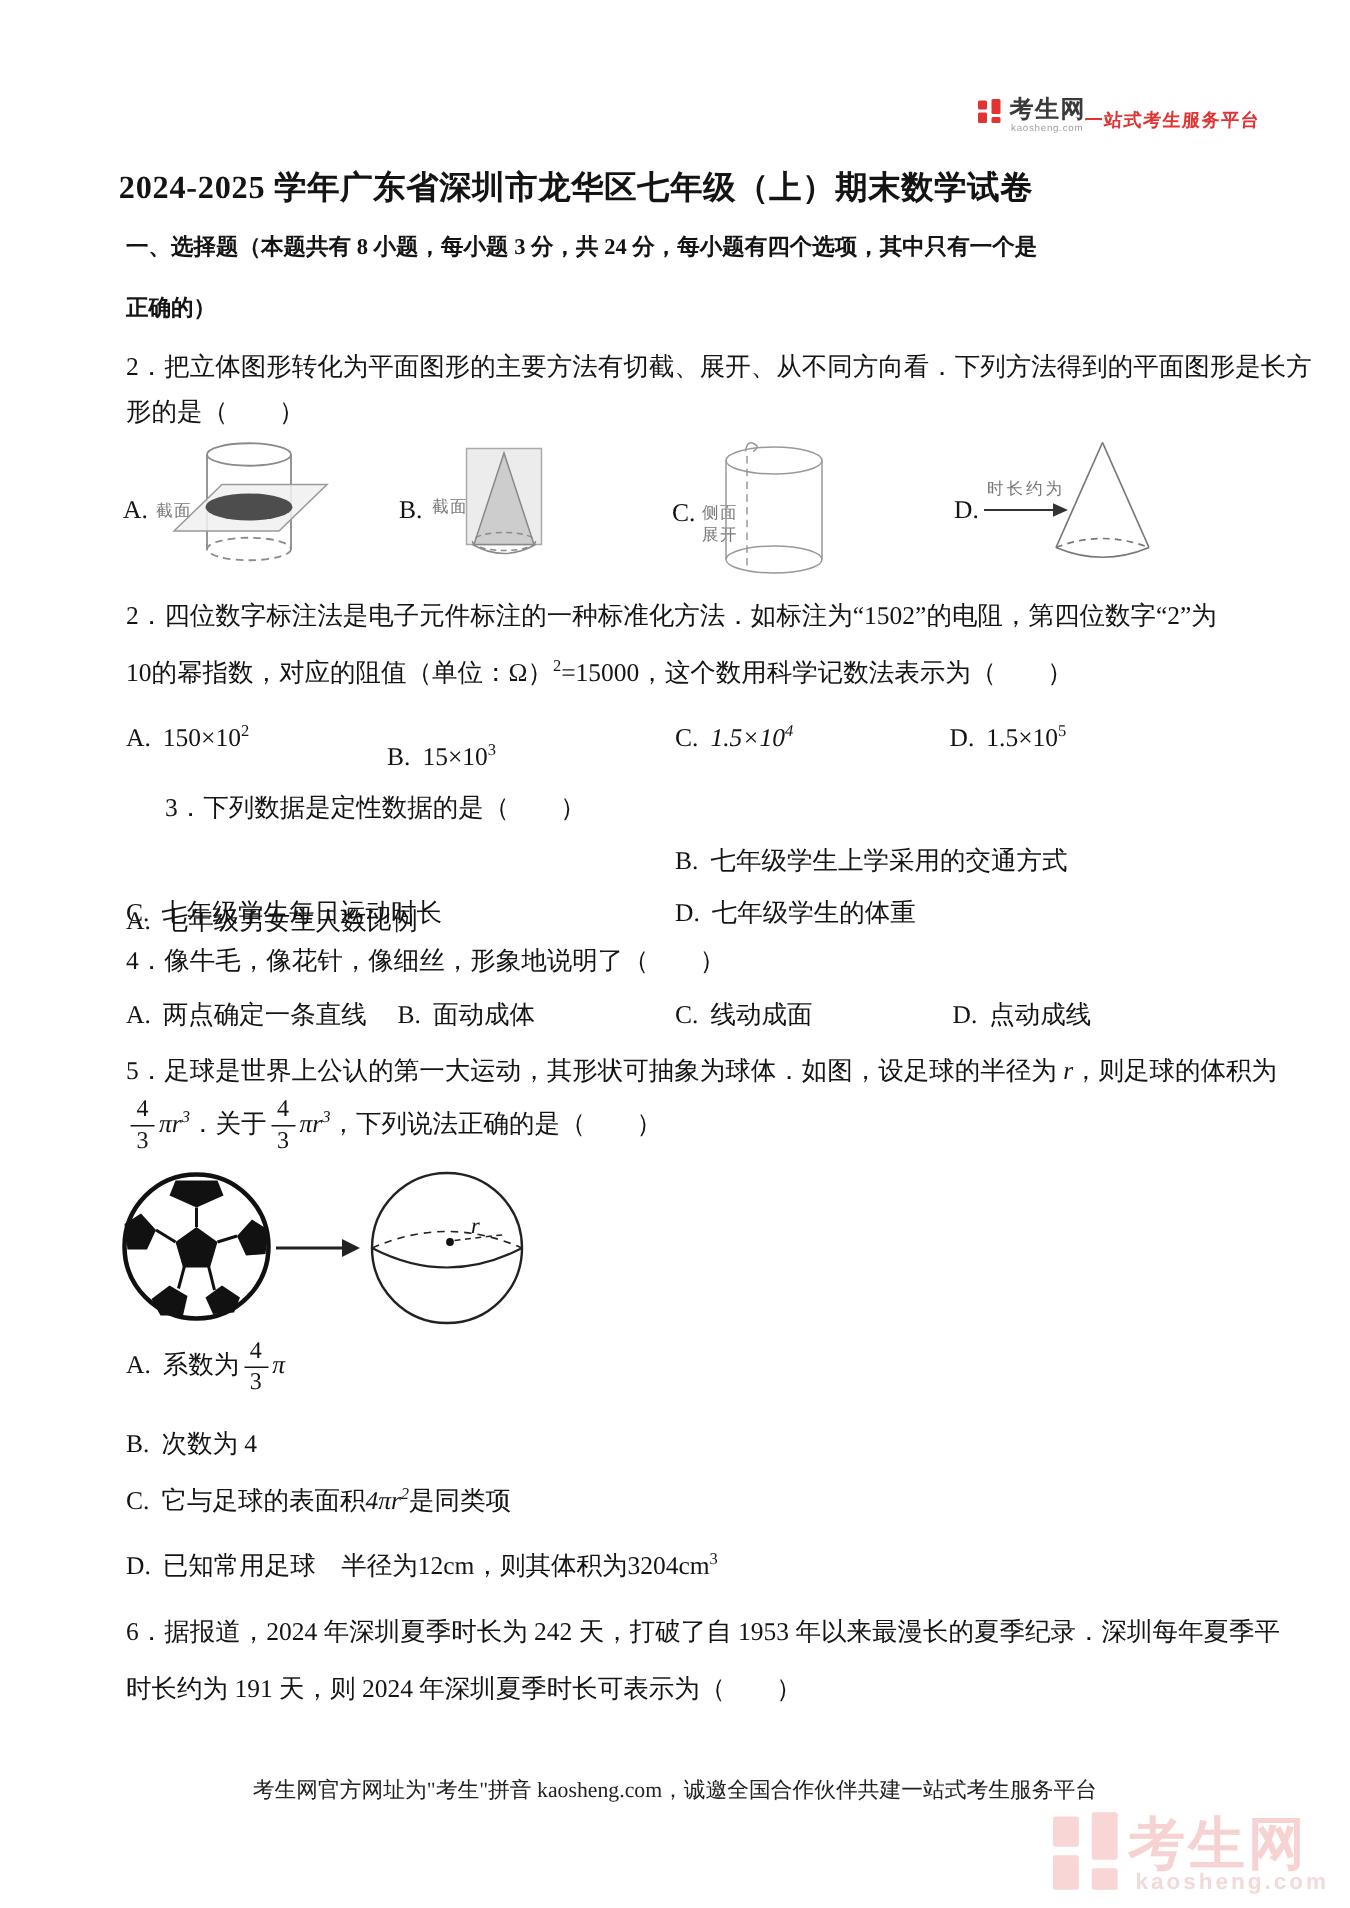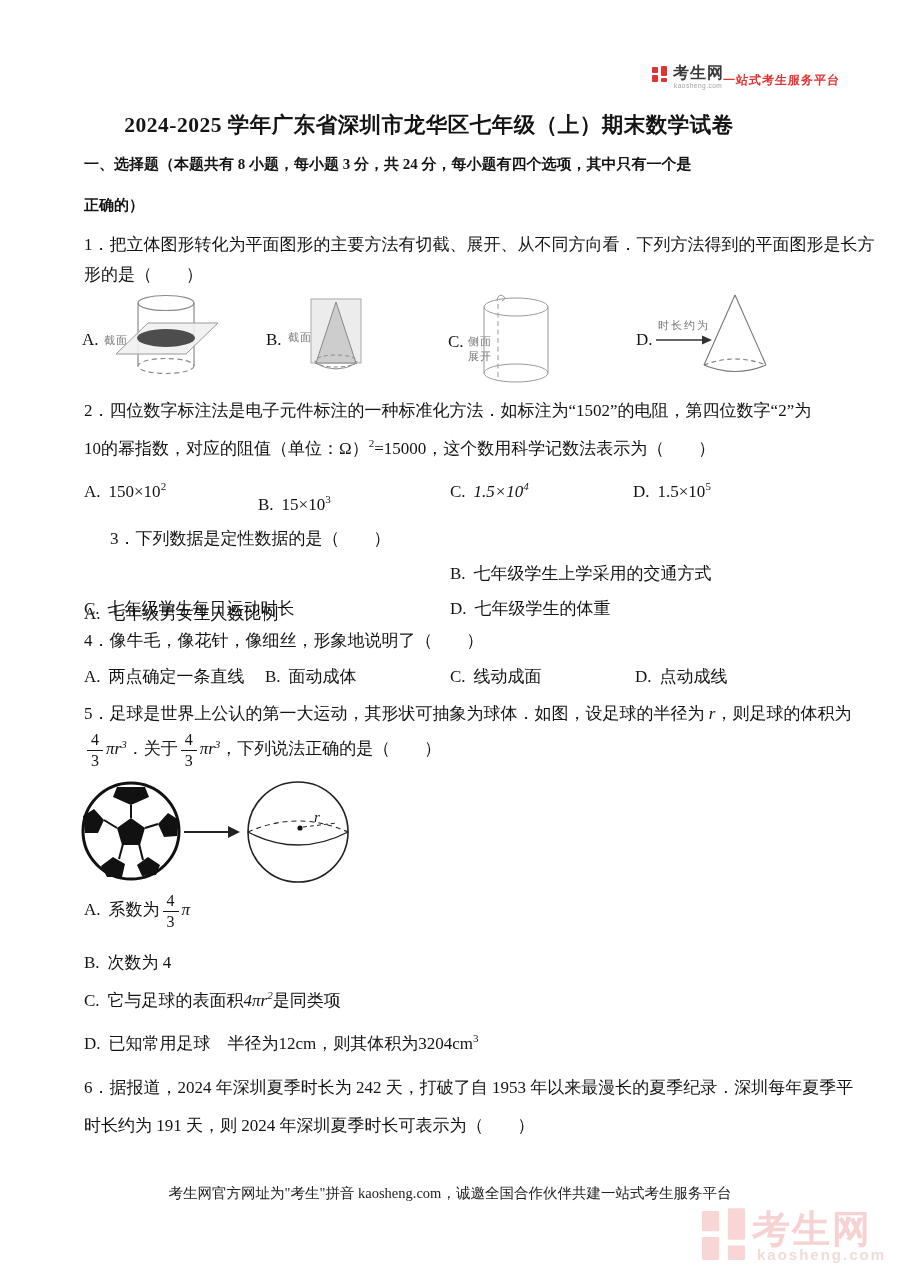--- a/index.html
+++ b/index.html
@@ -6,21 +6,21 @@
   html,body { background:#ffffff; }
   body {
     width:900px; height:1272px; position:relative; overflow:hidden;
     font-family:"Liberation Serif","DejaVu Serif",serif; color:#141414;
   }
   .abs { position:absolute; }
   .line { position:absolute; font-size:17px; white-space:nowrap; color:#141414; }
   .sec  { font-size:15px; font-weight:bold; }
   .title {
     position:absolute; top:110px; left:0; width:768px; text-align:center;
-    font-size:21.5px; font-weight:bold; letter-spacing:.5px;margin-left:45px;
+    font-size:21.5px; font-weight:bold; letter-spacing:.5px;
   }
   sup { font-size:11px; line-height:0; }
   .var { font-style:italic; }
   .frac {
     display:inline-block; vertical-align:middle; text-align:center;
     line-height:1; font-size:16px; margin:0 3px;
   }
   .frac .fn { display:block; padding:0 4px 2px; border-bottom:1.3px solid #141414; }
   .frac .fd { display:block; padding-top:2px; }
   .fig-label { position:absolute; font-size:17px; }
@@ -52,21 +52,21 @@
   </svg>
   <div class="logo-brand">考生网</div>
   <div class="logo-domain">kaosheng.com</div>
   <div class="logo-tagline">一站式考生服务平台</div>
 </div>
 
 <h1 class="title">2024-2025 学年广东省深圳市龙华区七年级（上）期末数学试卷</h1>
 <div class="line sec" style="left:84px;top:155px;">一、选择题（本题共有 8 小题，每小题 3 分，共 24 分，每小题有四个选项，其中只有一个是</div>
 <div class="line sec" style="left:84px;top:196px;">正确的）</div>
 
-<div class="line" style="left:84px;top:233px;">1．把立体图形转化为平面图形的主要方法有切截、展开、从不同方向看．下列方法得到的平面图形是长方</div>
+<div class="line" style="left:84px;top:233px;">2．把立体图形转化为平面图形的主要方法有切截、展开、从不同方向看．下列方法得到的平面图形是长方</div>
 <div class="line" style="left:84px;top:263px;">形的是（　　）</div>
 
 <div class="fig-label" style="left:82px;top:330px;">A.</div>
 <div class="fig-cap" style="left:104px;top:333px;">截面</div>
 <svg class="abs" style="left:114px;top:294px;" width="106" height="90" viewBox="0 0 106 90">
   <ellipse cx="52" cy="9" rx="28" ry="7.5" fill="#fff" stroke="#8a8a8a" stroke-width="1.2"></ellipse>
   <line x1="24" y1="9" x2="24" y2="72" stroke="#8a8a8a" stroke-width="1.2"></line>
   <line x1="80" y1="9" x2="80" y2="72" stroke="#8a8a8a" stroke-width="1.2"></line>
   <ellipse cx="52" cy="72" rx="28" ry="7.5" fill="none" stroke="#8a8a8a" stroke-width="1.2" stroke-dasharray="5 3.5"></ellipse>
   <polygon points="2,60 72,60 104,29 34,29" fill="#f0f0f0" fill-opacity="0.88" stroke="#9a9a9a" stroke-width="1"></polygon>

